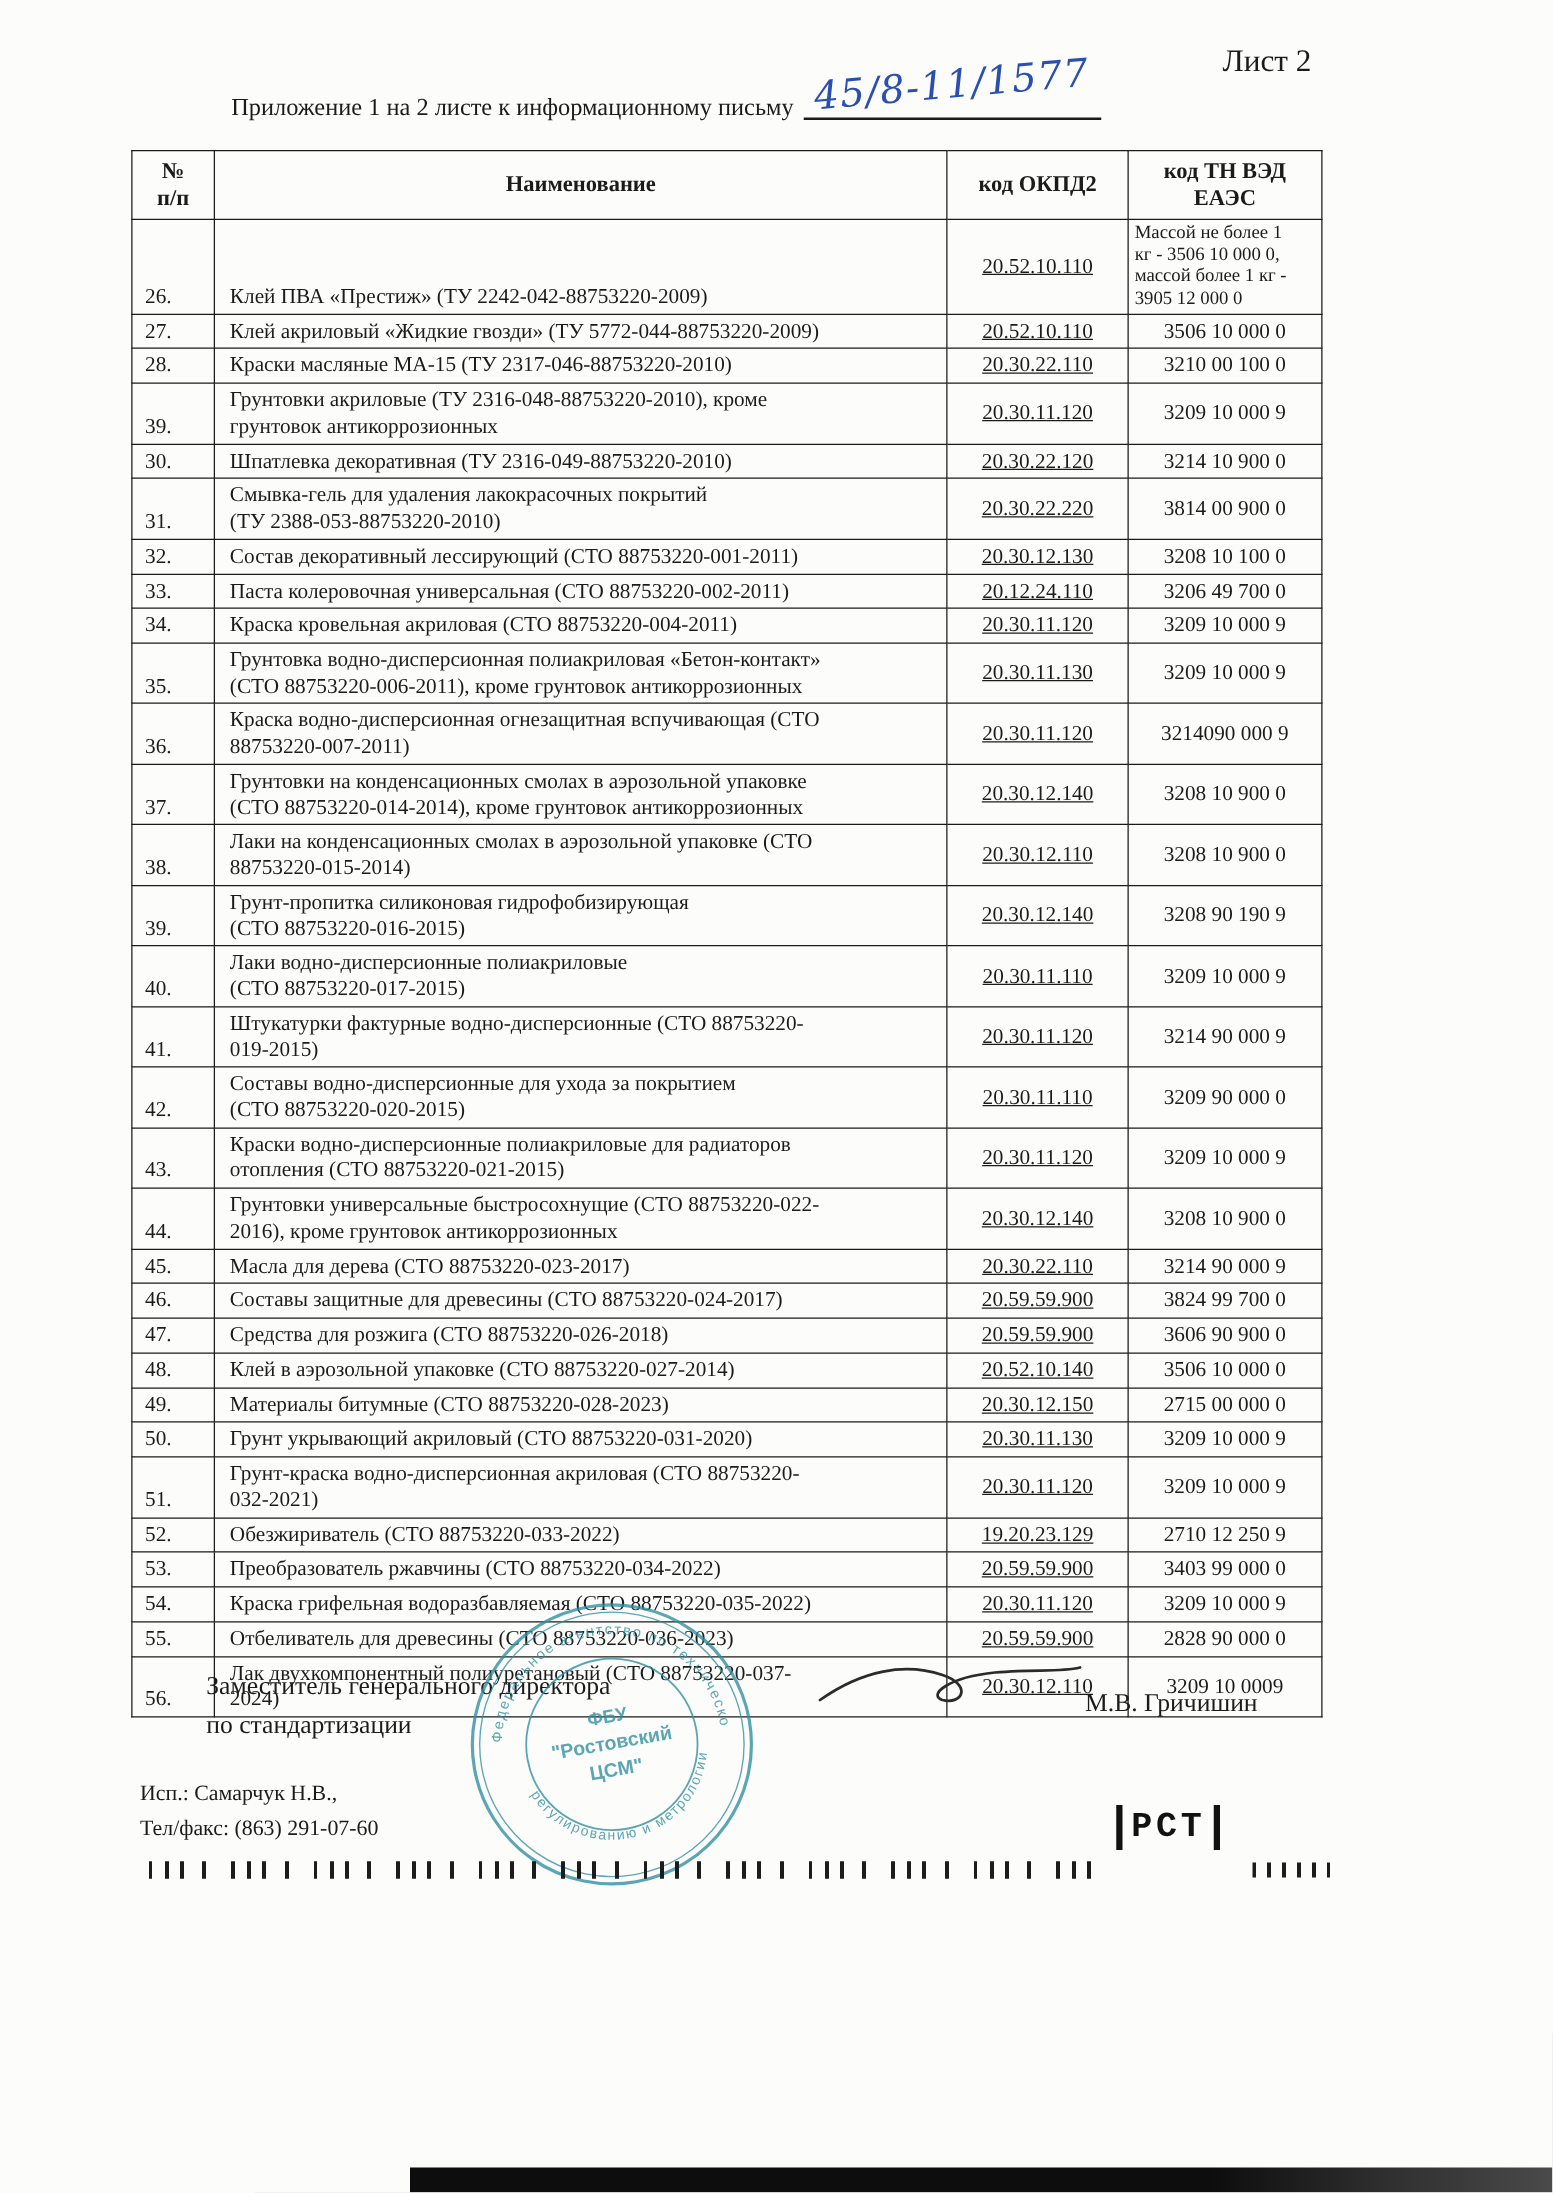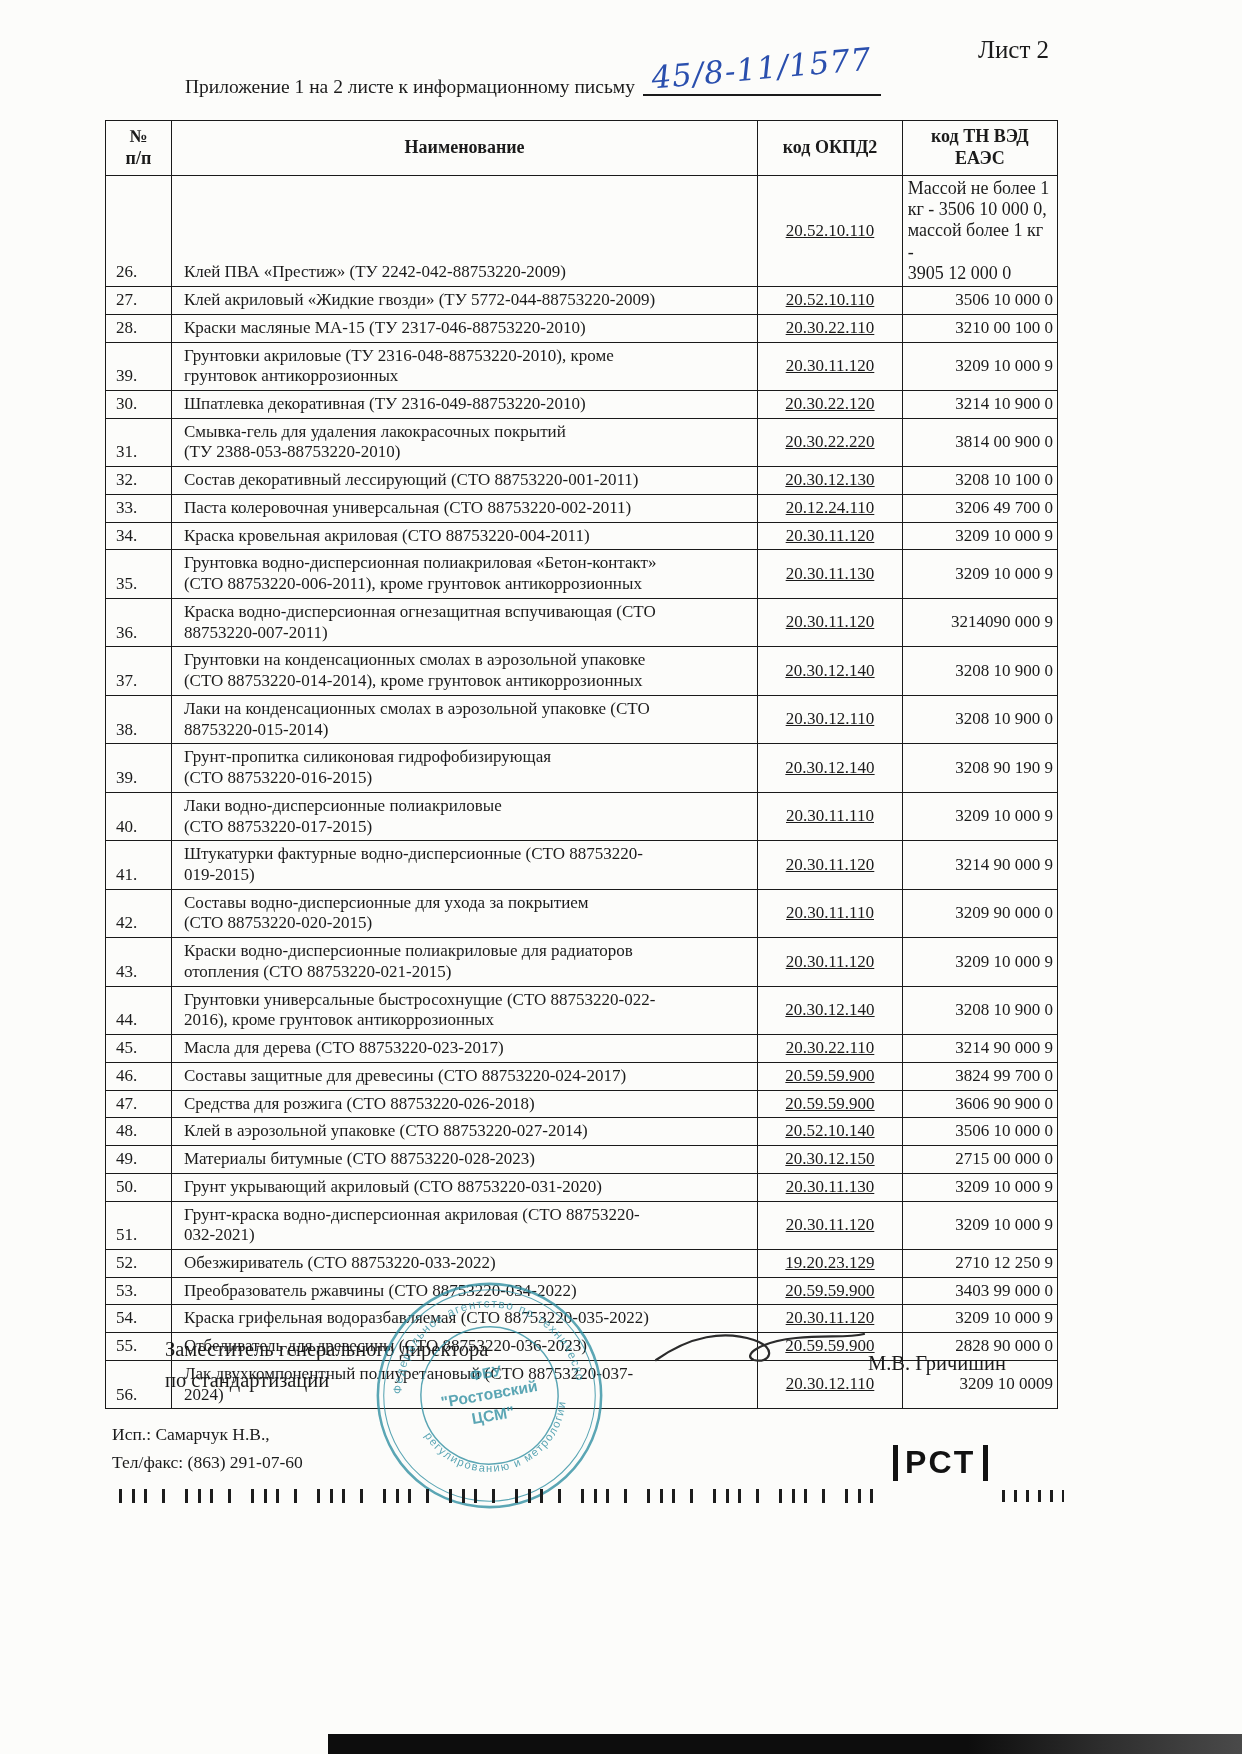--- a/index.html
+++ b/index.html
@@ -57,25 +57,25 @@
     width:605px; vertical-align:bottom; text-align:left;
     padding:3px 10px 3px 12px;
     white-space:pre-line;
   }
   td.col-okpd2 {
     width:140px; vertical-align:middle; text-align:center;
     padding:2px 4px;
     text-decoration:underline;
   }
   td.col-tnved {
-    width:153px; vertical-align:middle; text-align:right;
+    width:153px; vertical-align:middle; text-align:center;
     padding:2px 4px;
   }
   td.small-note {
-    font-size:18px; line-height:1.18; text-align:left;
+    font-size:15px; line-height:1.18; text-align:left;
     padding:2px 5px; white-space:pre-line;
     vertical-align:top;
   }
   .signer-block {
     position:absolute; top:1334px; left:165px;
     font-size:20.5px; line-height:1.5;
   }
   .signer-name {
     position:absolute; top:1352px; left:868px;
     font-size:20.5px;
@@ -97,22 +97,22 @@
   }
   .barcode-strip {
     position:absolute; top:1489px; left:110px;
     width:768px; height:14px;
     background:
       repeating-linear-gradient(90deg, transparent 0 9px, #1c1c1c 9px 12px, transparent 12px 22px, #1c1c1c 22px 25px, transparent 25px 34px, #1c1c1c 34px 37px, transparent 37px 52px, #1c1c1c 52px 55px, transparent 55px 66px);
   }
   .rst-logo {
     position:absolute; top:1444px; left:893px;
     display:flex; align-items:center; gap:7px;
-    font-family:Liberation Sans, sans-serif;
-    font-weight:bold; font-size:32px; letter-spacing:3px;
+    font-family:Liberation Mono, monospace;
+    font-weight:bold; font-size:28px; letter-spacing:3px;
     color:#121212;
   }
   .rst-bar { width:5px; height:36px; background:#121212; }
   .rst-ticks {
     position:absolute; top:1490px; left:1002px;
     width:62px; height:12px;
     background: repeating-linear-gradient(90deg, #1c1c1c 0 3px, transparent 3px 12px);
   }
   .bottom-strip {
     position:absolute; bottom:0; left:328px;

